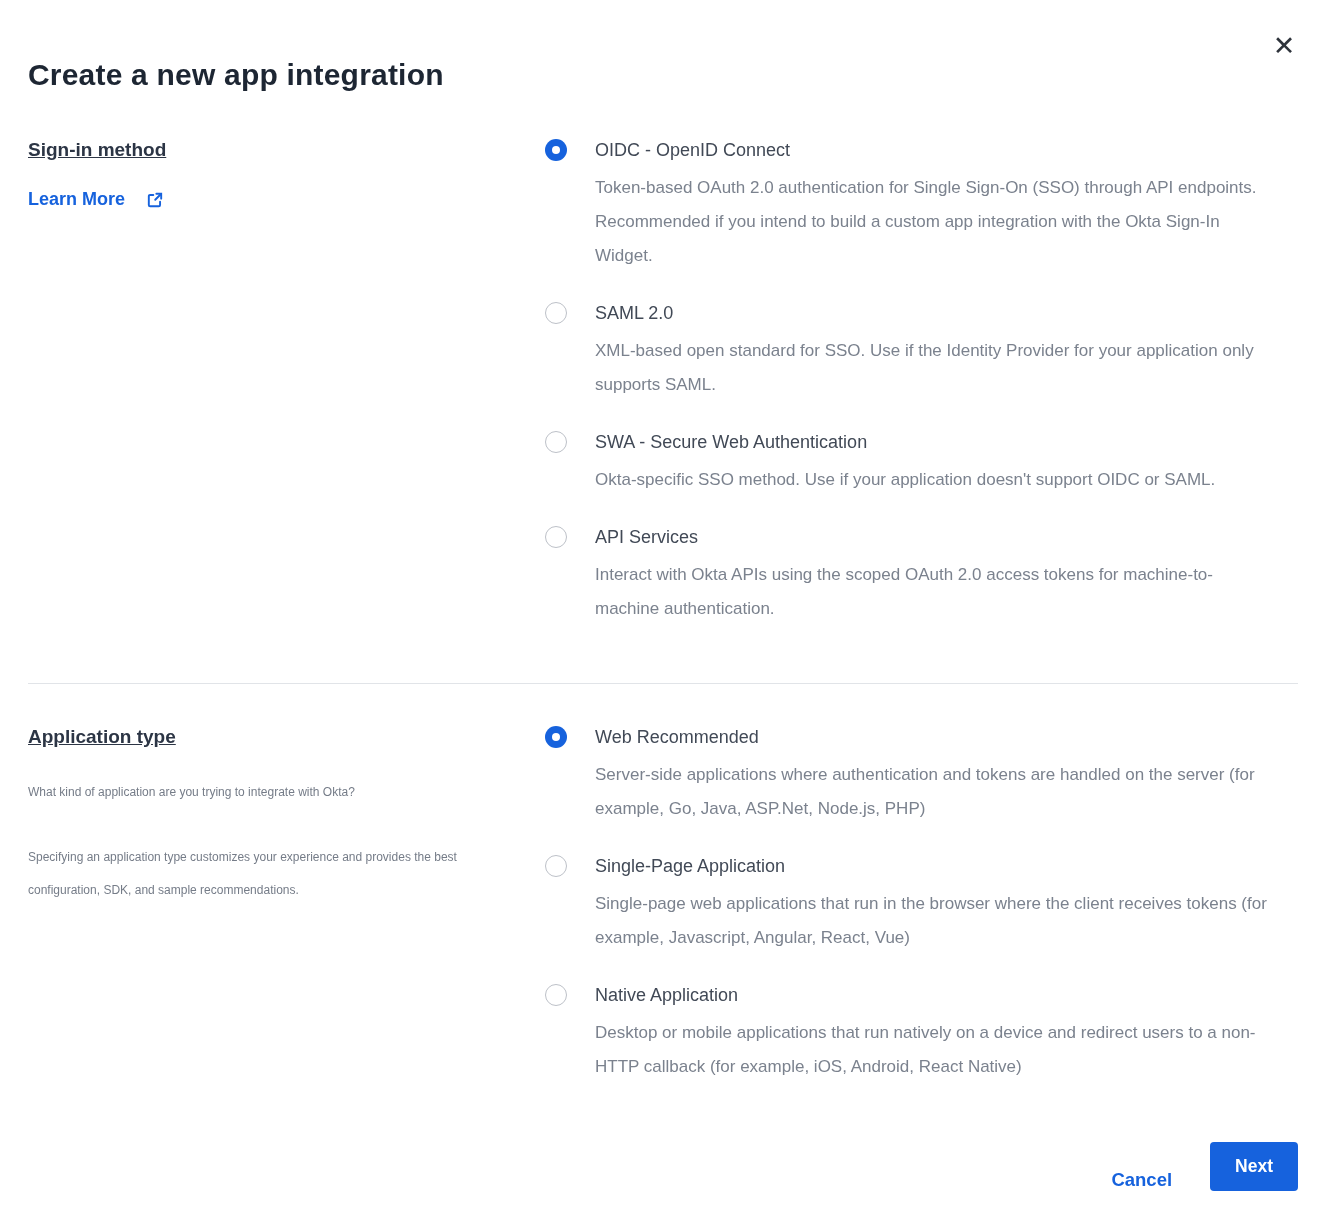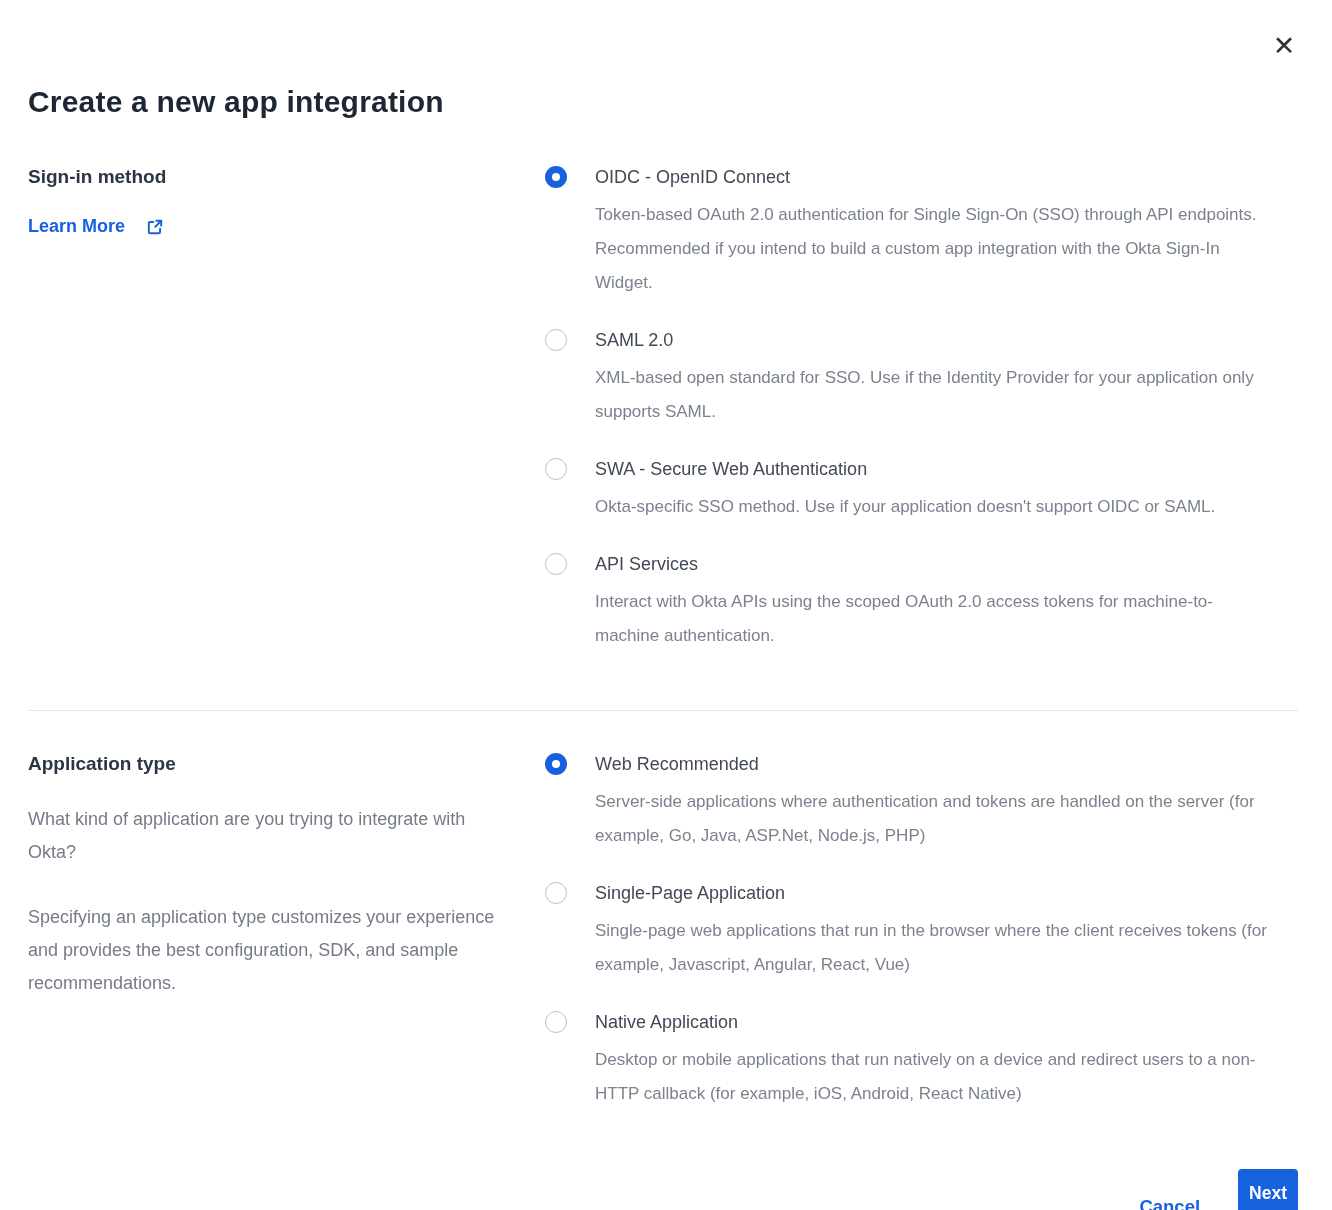--- a/index.html
+++ b/index.html
@@ -26,48 +26,48 @@
     line-height: 32px;
     color: #2e333b;
     cursor: pointer;
     font-family: "Liberation Sans", sans-serif;
   }
   .dialog-title {
     font-size: 30px;
     font-weight: 700;
     color: #1d2633;
     letter-spacing: 0.2px;
-    margin-top: 27px;
   }
   .section {
     display: grid;
     grid-template-columns: 517px 1fr;
     align-items: start;
   }
   .section-signin { margin-top: 46px; }
   .section-heading {
     font-size: 19px;
     font-weight: 700;
     color: #2c3545;
     line-height: 24px;
+    text-decoration: underline;
   }
   .learn-more {
     display: inline-flex;
     align-items: center;
     gap: 21px;
     margin-top: 27px;
     font-size: 18px;
     font-weight: 600;
     color: #1662dd;
     text-decoration: none;
     cursor: pointer;
   }
   .learn-more svg { display: block; }
   .side-para {
-    font-size: 18px;
+    font-size: 12px;
     line-height: 33px;
     color: #757c88;
     max-width: 482px;
   }
   .side-para-1 { margin-top: 27px; }
   .side-para-2 { margin-top: 32px; }
   .options { max-width: 724px; }
   .option {
     display: flex;
     gap: 28px;
@@ -130,21 +130,21 @@
     text-decoration: none;
     cursor: pointer;
   }
   .next-btn {
     border: none;
     border-radius: 4px;
     background: #1662dd;
     color: #ffffff;
     font-size: 17.5px;
     font-weight: 600;
-    padding: 14px 11px;
+    padding: 14px 25px;
     cursor: pointer;
     font-family: "Liberation Sans", sans-serif;
   }
 </style>
 </head>
 <body>
 
 <div class="dialog">
 
   <button class="close-btn">✕</button>

